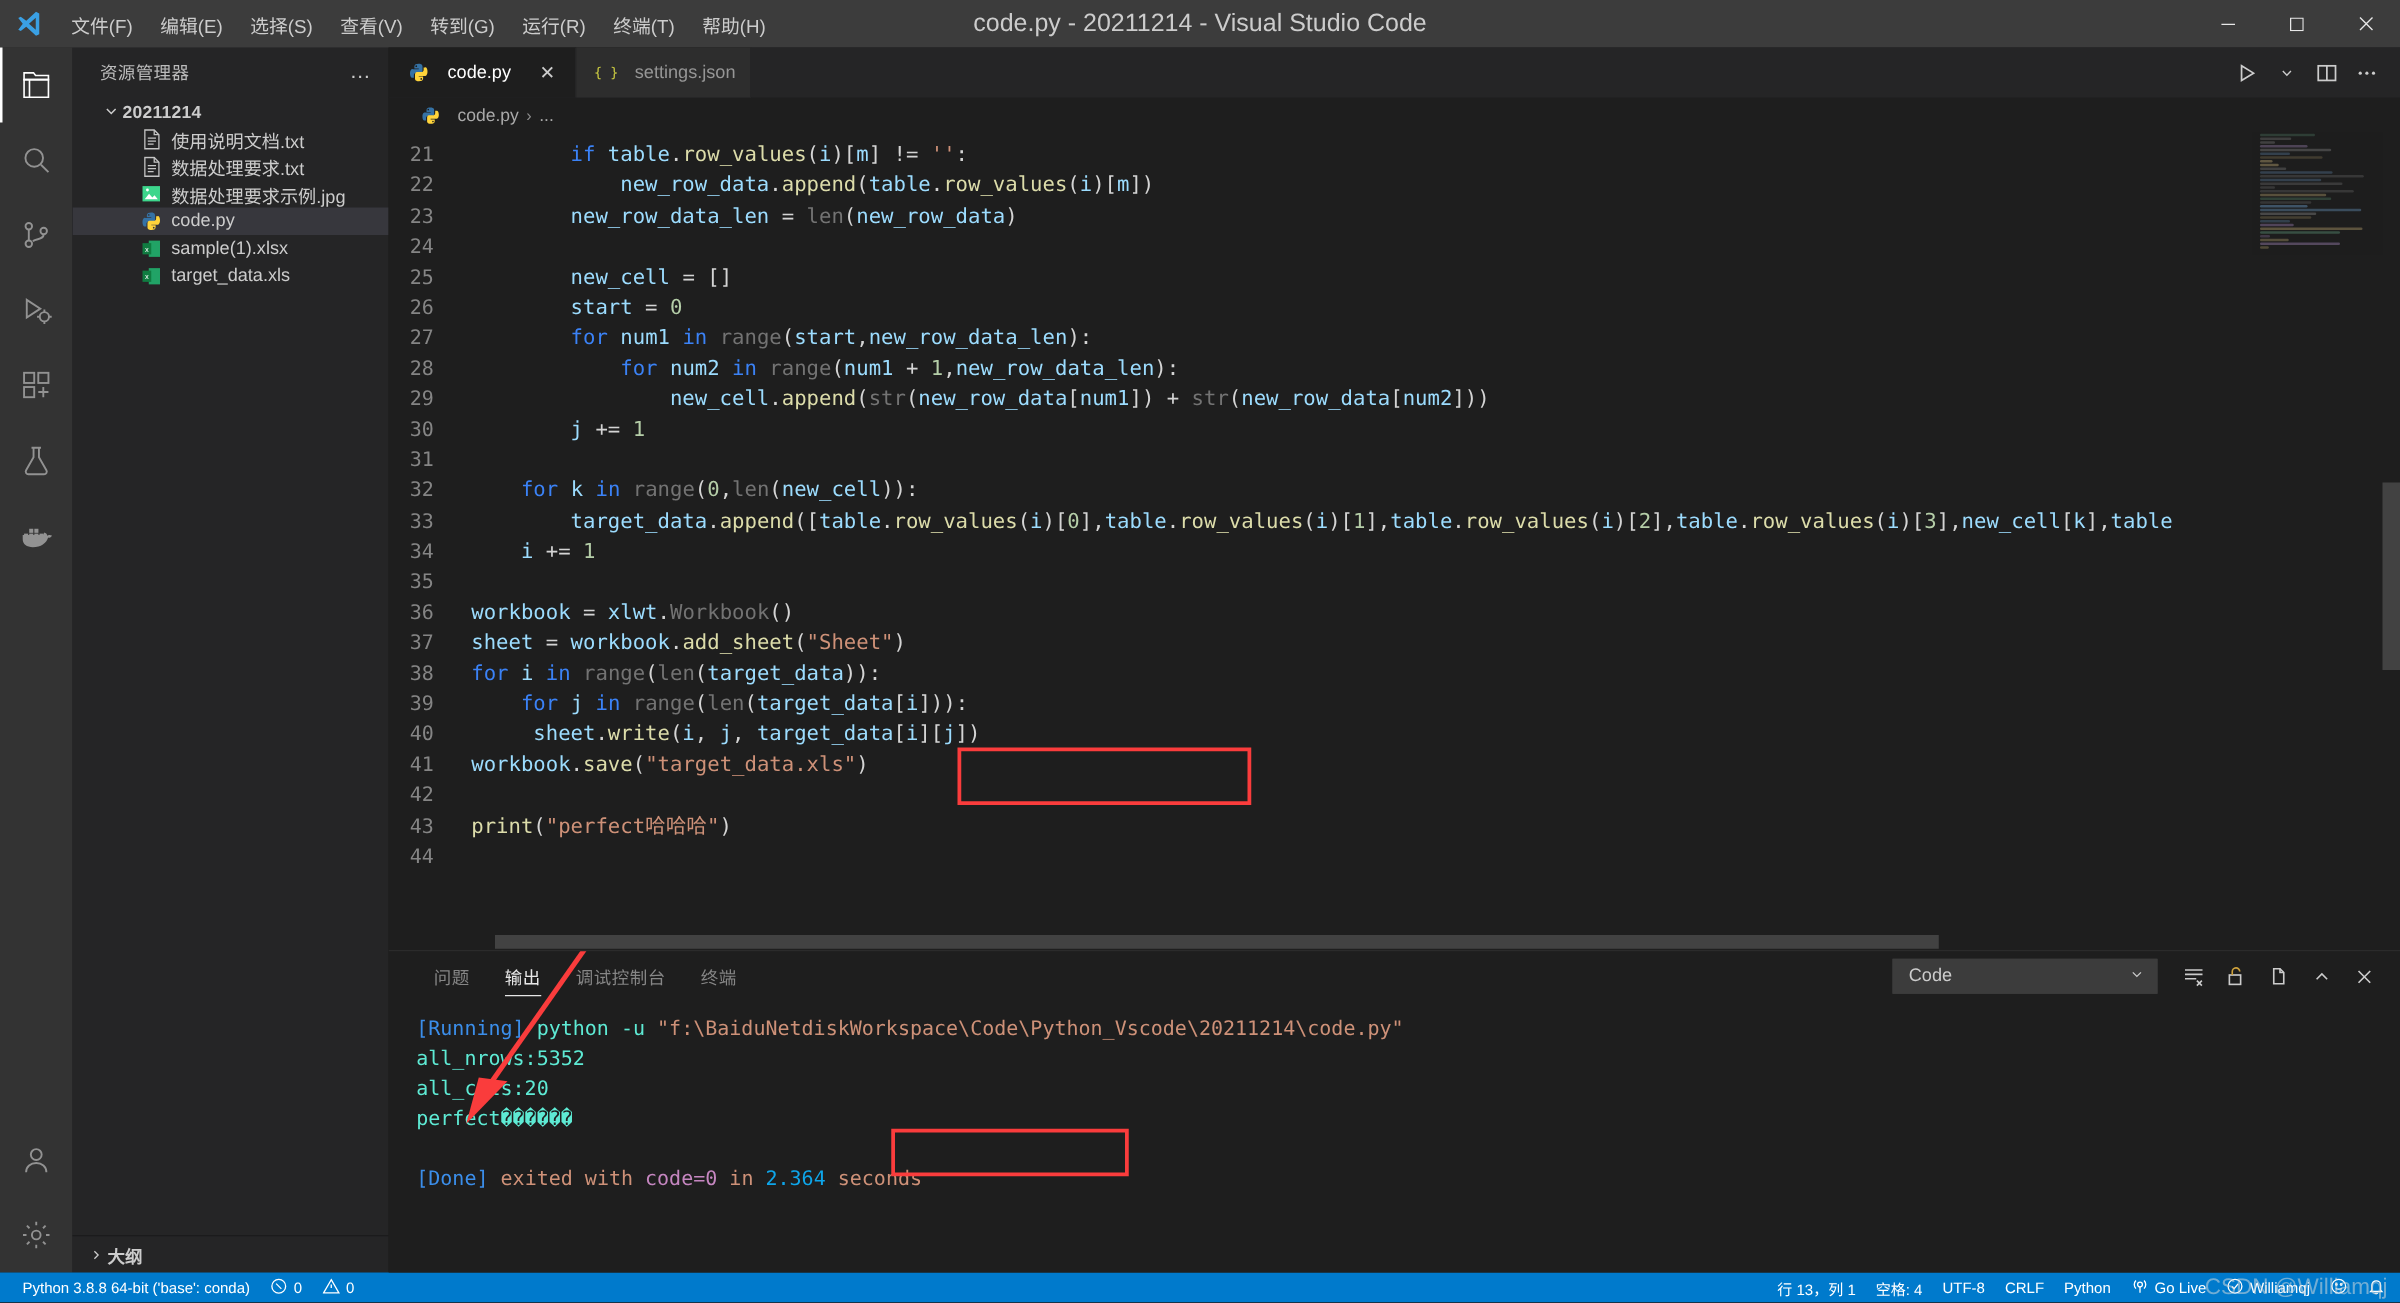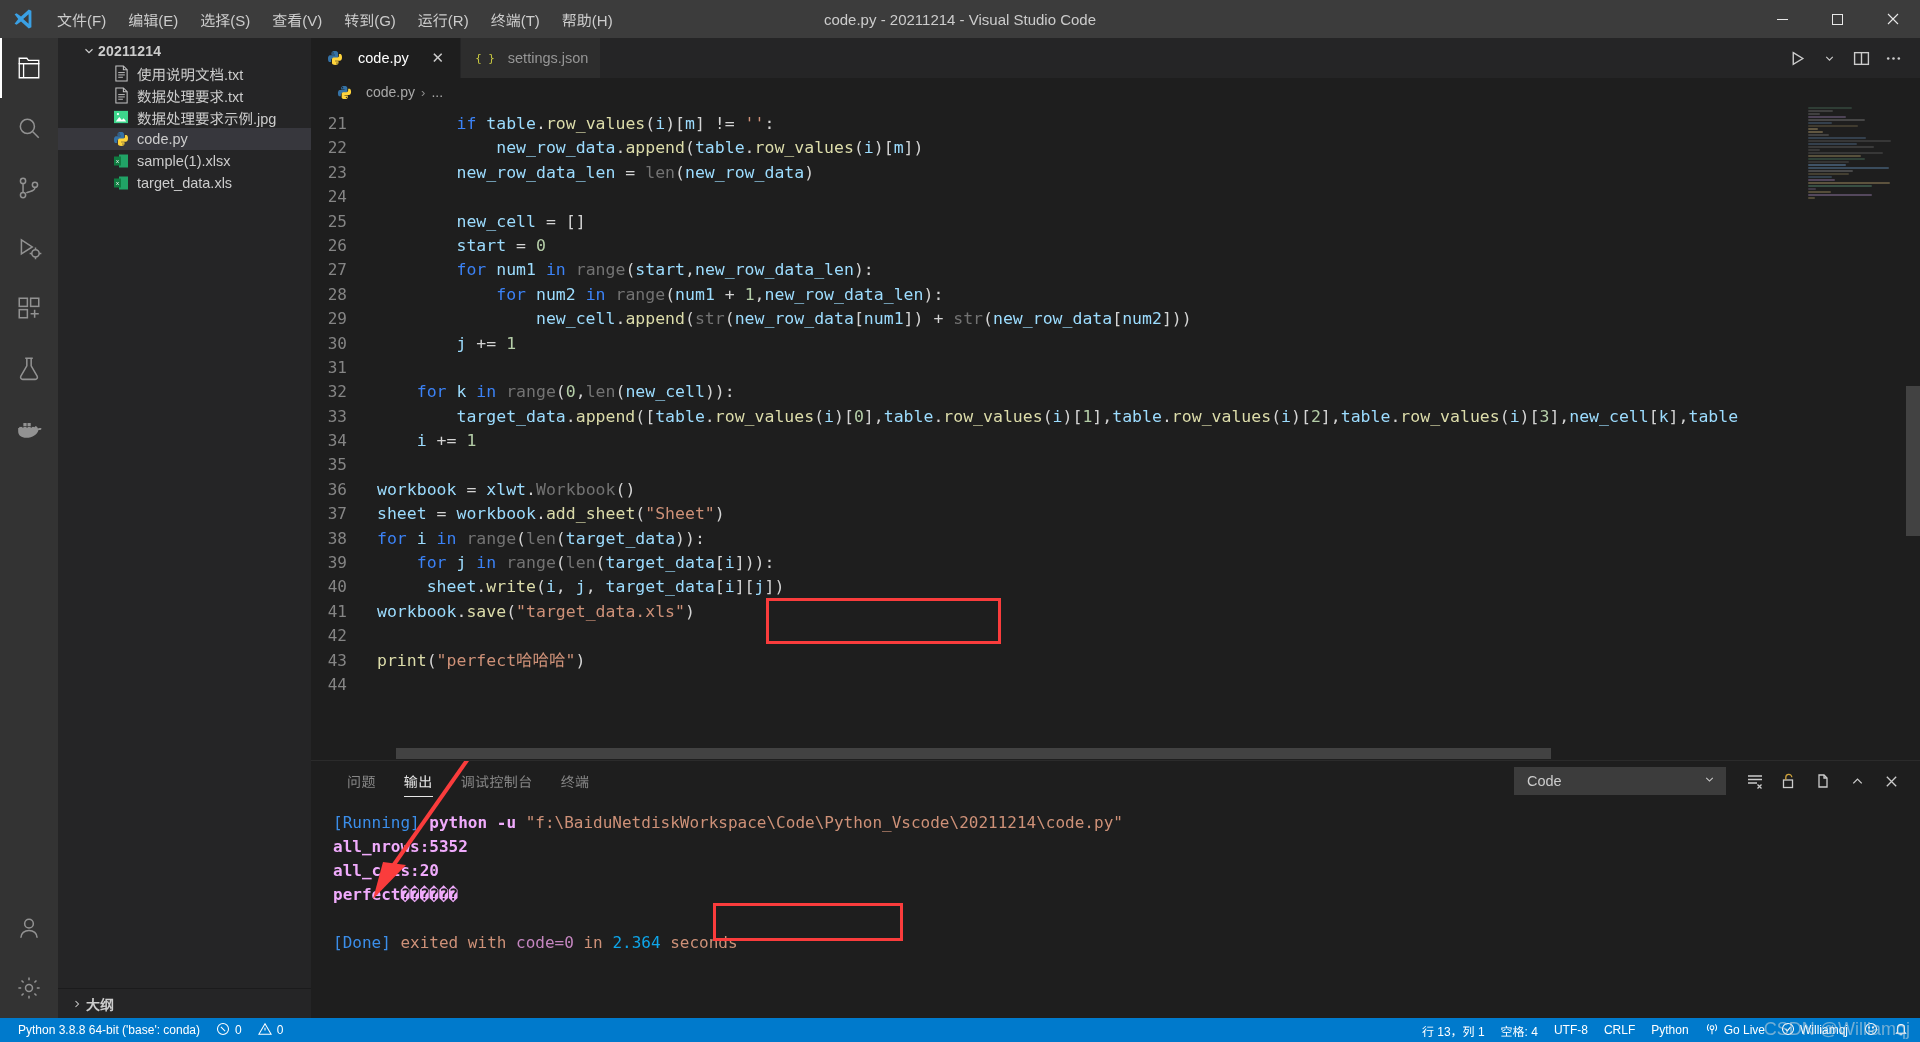--- a/index.html
+++ b/index.html
@@ -26,21 +26,21 @@
   .vscode-logo { width: 46px; display: flex; align-items: center; justify-content: center; }
   .menu { display: flex; align-items: center; height: 100%; }
   .menu-item {
     padding: 0 11px; height: 100%;
     display: flex; align-items: center;
     font-size: 15px; color: #cccccc;
     white-space: nowrap; cursor: default;
   }
   .title-center {
     position: absolute; left: 0; right: 0;
-    text-align: center; font-size: 15px; color: #cccccc;
+    text-align: center; font-size: 20px; color: #cccccc;
     pointer-events: none;
   }
   .win-controls { margin-left: auto; display: flex; height: 100%; z-index: 2; }
   .win-btn {
     width: 55px; height: 100%;
     display: flex; align-items: center; justify-content: center;
     cursor: default;
   }
 
   
@@ -229,21 +229,21 @@
     padding: 10px 0 0 22px;
     font-family: "DejaVu Sans Mono", "Liberation Mono", monospace;
     font-size: 16px; line-height: 24px; white-space: pre;
     color: #cccccc; position: relative;
   }
   .out-run  { color: #3b8eea; }
   .out-done { color: #3b8eea; }
   .out-path { color: #ce9178; }
   .out-kw   { color: #c586c0; }
   .out-num  { color: #0ea5e9; }
-  .out-plain{ color: #f0abfc; font-weight: bold; }
+  .out-plain{ color: #5eead4; }
 
   
   .arrow-layer { position: absolute; inset: 0; pointer-events: none; z-index: 9; }
 
   
   .statusbar {
     height: 24px; flex: 0 0 24px;
     background: #007acc; color: #ffffff;
     display: flex; align-items: center;
     font-size: 12px; padding: 0 0 0 10px;
@@ -368,20 +368,26 @@
       </div>
       <div class="act-icon">
         <svg width="26" height="26" viewBox="0 0 24 24" fill="none" stroke="#cccccc" stroke-width="1.4">
           <circle cx="12" cy="12" r="3.2"></circle>
           <path d="M12 2.2v2.6M12 19.2v2.6M2.2 12h2.6M19.2 12h2.6M5.1 5.1l1.9 1.9M17 17l1.9 1.9M18.9 5.1 17 7M7 17l-1.9 1.9"></path>
         </svg>
       </div>
     </div>
 
     <div class="sidebar">
+      <div class="sidebar-header">
+        <span>资源管理器</span>
+        <span class="sidebar-actions">
+          <span class="dots">…</span>
+        </span>
+      </div>
 
       <div class="tree">
 
         <div class="tree-row folder">
           <span class="chev">
             <svg width="14" height="14" viewBox="0 0 16 16" fill="none" stroke="#cccccc" stroke-width="1.4">
                 <path d="M4 6l4 4 4-4"></path>
               </svg>
           </span>
           <span>20211214</span>

